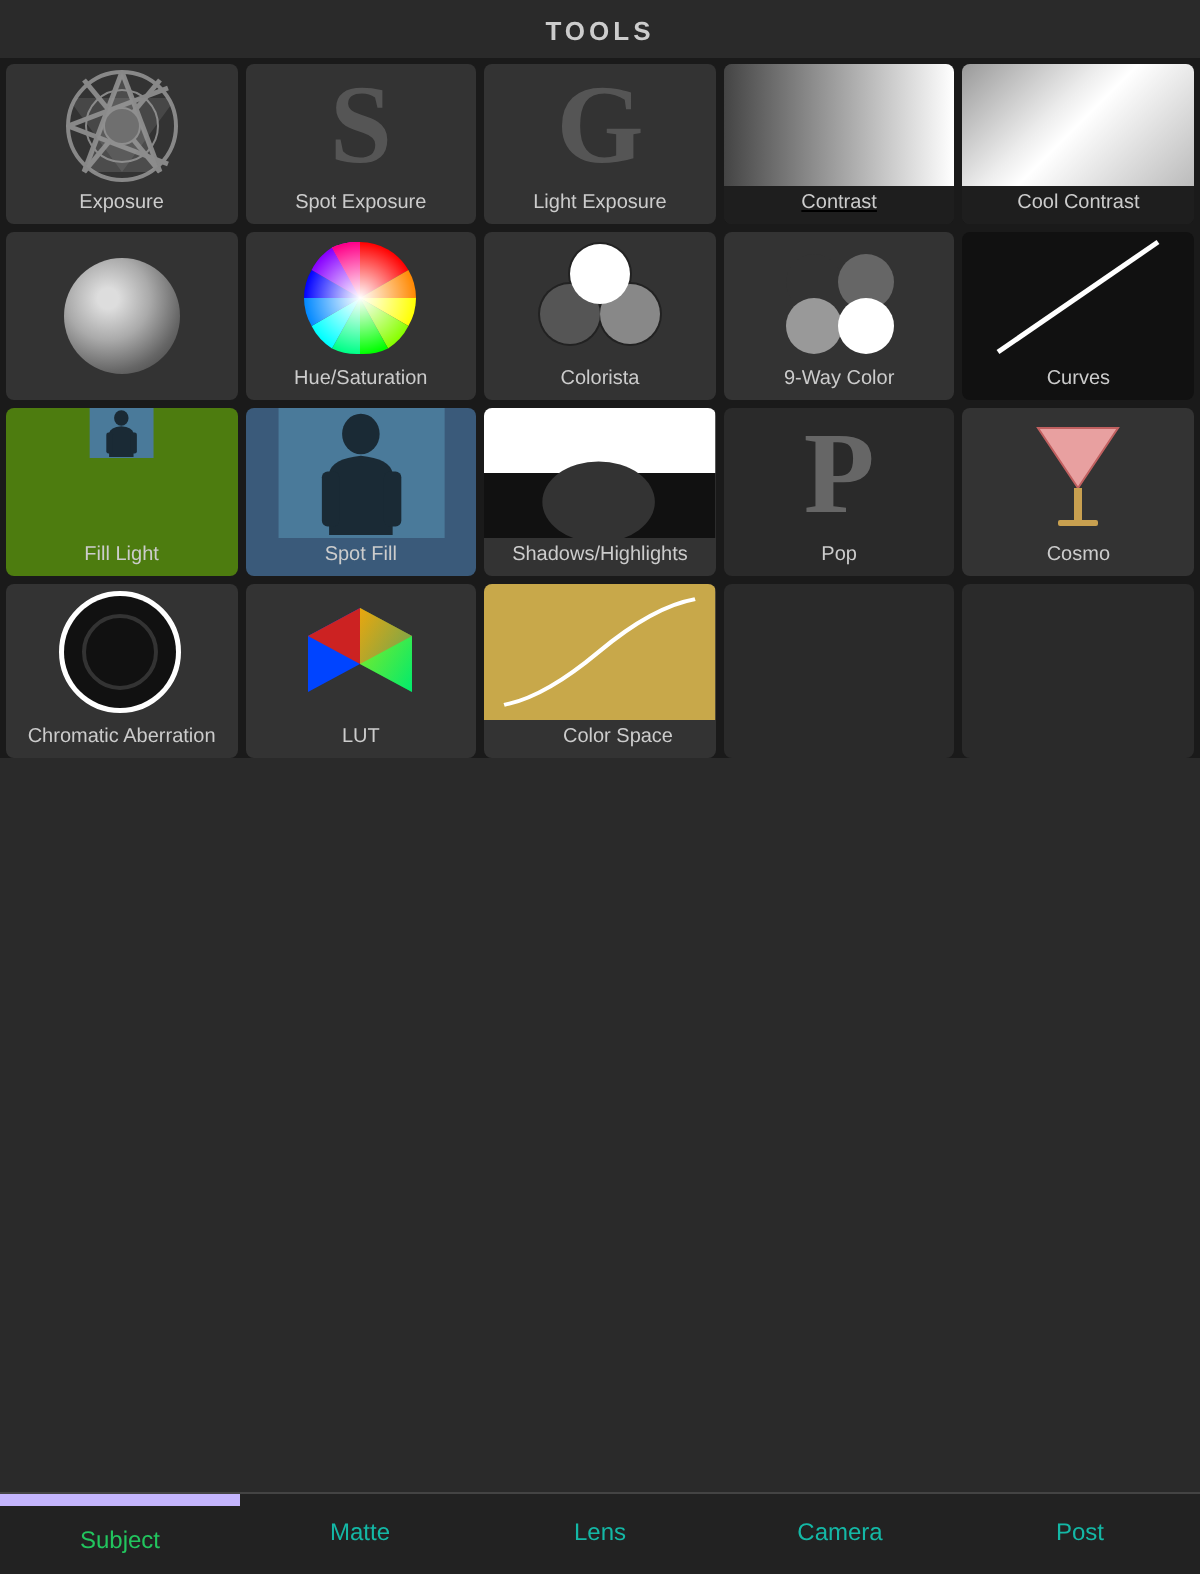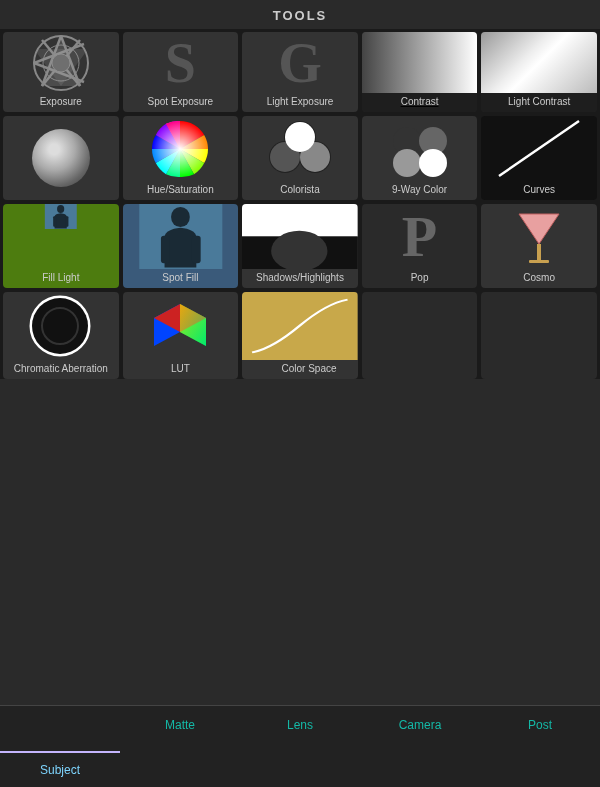--- a/index.html
+++ b/index.html
@@ -85,23 +85,22 @@
       flex: 1;
       text-align: center;
       padding: 10px 0;
       font-size: 12px;
       color: #14b8a6;
       cursor: pointer;
       border-top: 2px solid transparent;
     }
 
     .tab-item.active {
-      color: #7dd3fc;
-      border-top: 2px solid #c4b5fd;
-      margin-top: 45px;
+      color: #22c55e;
+      border-top: 6px solid #c4b5fd;
     }
   </style>
 </head>
 <body>
 
 <div class="page-title">TOOLS</div>
 
 <div style="background:#1a1a1a; padding:3px 3px 0; margin:0 0 4px;">
 
   <div class="tools-row">
@@ -150,21 +149,21 @@
       <div class="tool-icon-area" style="position:relative;">
         <div style="position:absolute;top:0;left:0;width:100%;height:100%;background:linear-gradient(to right,#444,#fff);"></div>
       </div>
       <div class="tool-label" style="position:relative;z-index:1;background:rgba(0,0,0,0.4);">Contrast</div>
     </div>
 
     <div class="tool-cell" style="overflow:hidden;">
       <div class="tool-icon-area" style="position:relative;">
         <div style="position:absolute;top:0;left:0;width:100%;height:100%;background:linear-gradient(135deg,#999 0%,#eee 40%,#fff 50%,#bbb 100%);"></div>
       </div>
-      <div class="tool-label" style="position:relative;z-index:1;background:rgba(0,0,0,0.4);">Light Contrast</div>
+      <div class="tool-label" style="position:relative;z-index:1;background:rgba(0,0,0,0.4);">Cool Contrast</div>
     </div>
 
   </div>
 
   <div class="tools-row">
 
     <div class="tool-cell">
       <div class="tool-icon-area">
         <div style="width:58px;height:58px;border-radius:50%;background:radial-gradient(circle at 38% 35%,#ddd 10%,#aaa 40%,#666 70%,#333 100%);"></div>
       </div>

